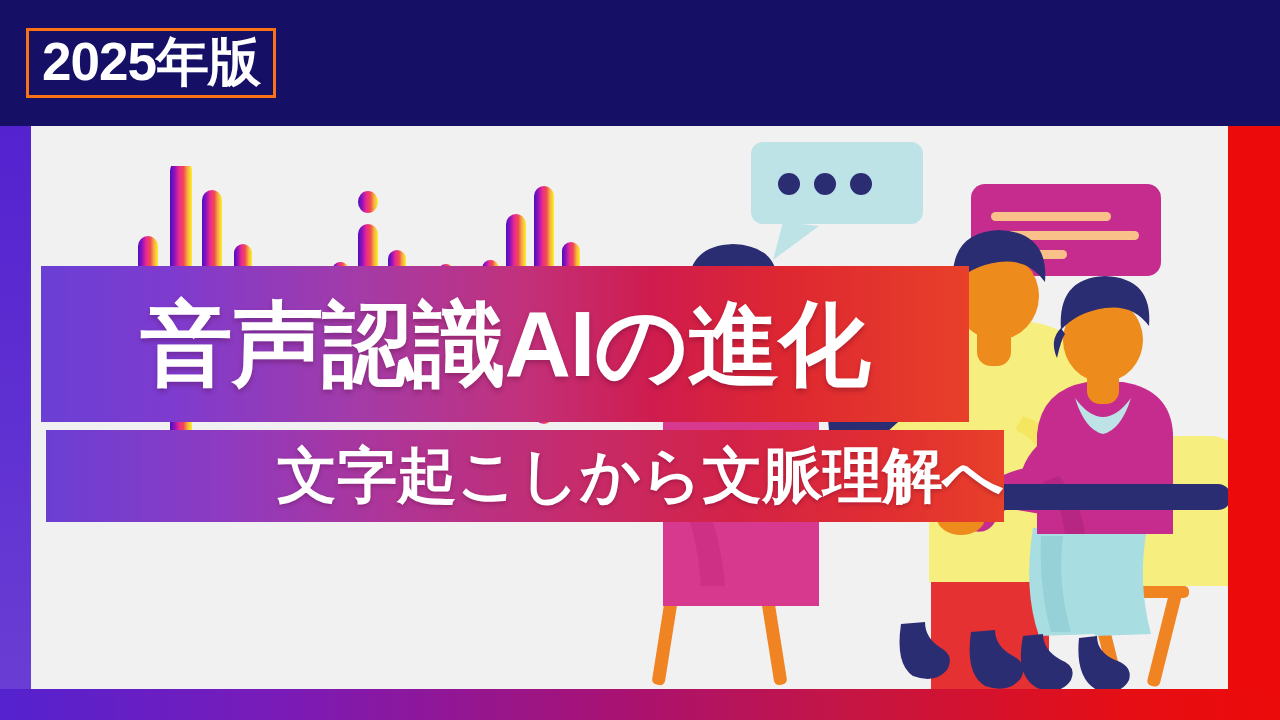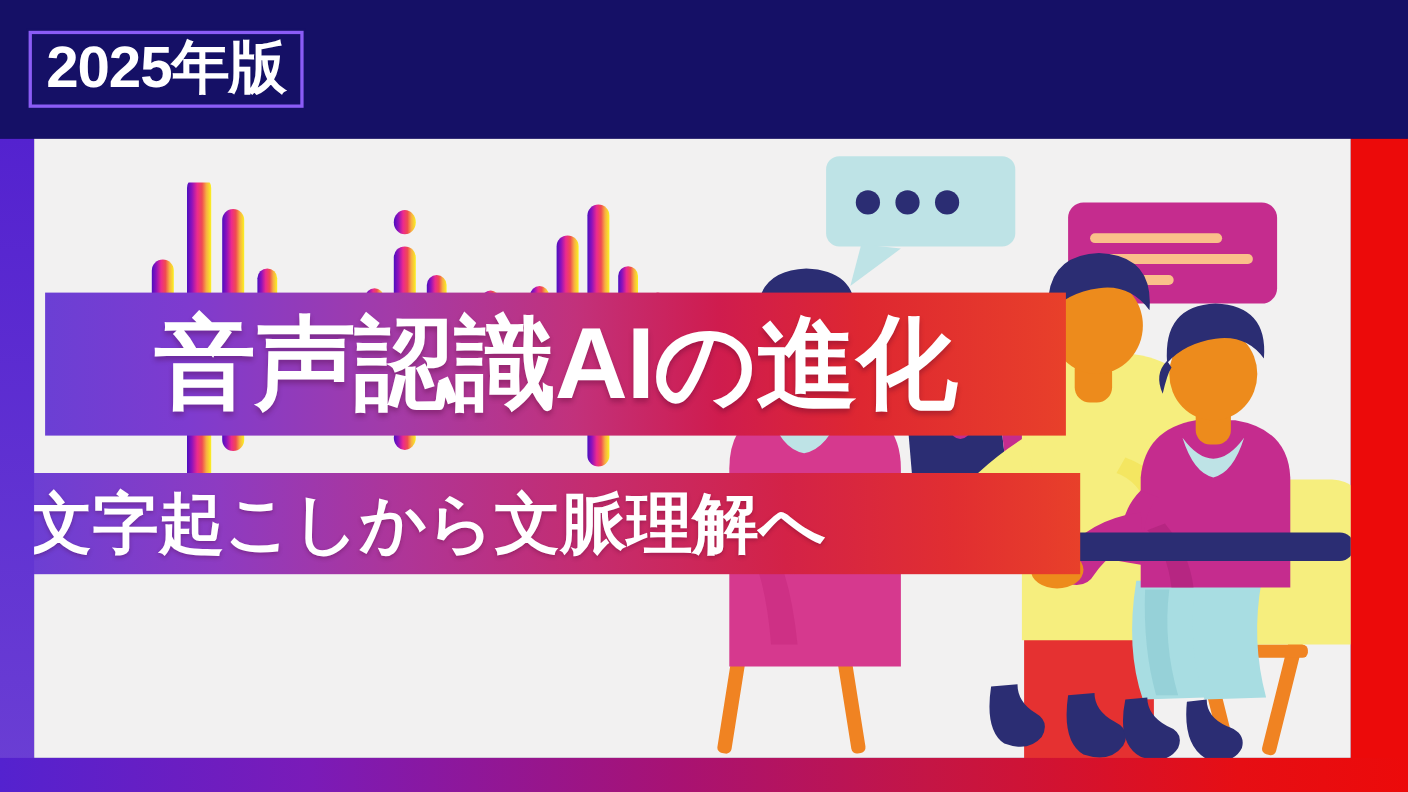--- a/index.html
+++ b/index.html
@@ -14,21 +14,21 @@
   }
 
   
   .header-bar {
     position:absolute; left:0; top:0; width:1280px; height:126px;
     background:#151066;
     display:flex; align-items:center; padding-left:26px;
     z-index:40;
   }
   .year-badge {
-    border:3px solid #8b5cf6; padding:4px 13px 7px 13px;
+    border:3px solid #f97316; padding:4px 13px 7px 13px;
     margin-right:16px; line-height:1; flex:0 0 auto;
     box-shadow:0 0 0 2px #151066;
   }
   .year-badge-text {
     color:#fff; font-size:53px; font-weight:bold;
     letter-spacing:-1px; white-space:nowrap;
     display:block;
   }
   .header-title {
     color:#fff; font-size:62px; font-weight:bold;
@@ -68,33 +68,33 @@
 
   
   .illo { position:absolute; left:600px; top:10px; width:600px; height:560px; z-index:11; }
 
   
   .band {
     position:absolute; display:flex; align-items:center;
     z-index:25; overflow:visible;
   }
   .band-main {
-    left:41px; top:266px; width:928px; height:130px;
+    left:41px; top:266px; width:928px; height:156px;
     background:linear-gradient(90deg,#6B3FD4 0%,#7E3BCF 14%,#A33BA8 34%,#C2317B 52%,#CF1C4E 66%,#DE2731 80%,#E8402A 100%);
     justify-content:center;
   }
   .band-main-text {
     color:#fff; font-size:92px; font-weight:bold; line-height:1;
     letter-spacing:-1px; white-space:nowrap;
     text-shadow:0 3px 5px rgba(70,0,40,.30);
   }
   .band-sub {
-    left:24px; top:430px; width:958px; height:92px;
+    left:46px; top:430px; width:958px; height:92px;
     background:linear-gradient(90deg,#6B3FD4 0%,#8D3BC2 18%,#AF3597 36%,#C52C6E 54%,#D32247 72%,#E12E31 88%,#E8402A 100%);
-    justify-content:flex-start;
+    justify-content:flex-end;
   }
   .band-sub-text {
     color:#fff; font-size:60px; font-weight:bold; line-height:1;
     letter-spacing:0px; white-space:nowrap;
     text-shadow:0 2px 4px rgba(70,0,40,.30);
   }
 </style>
 </head>
 <body>
 

